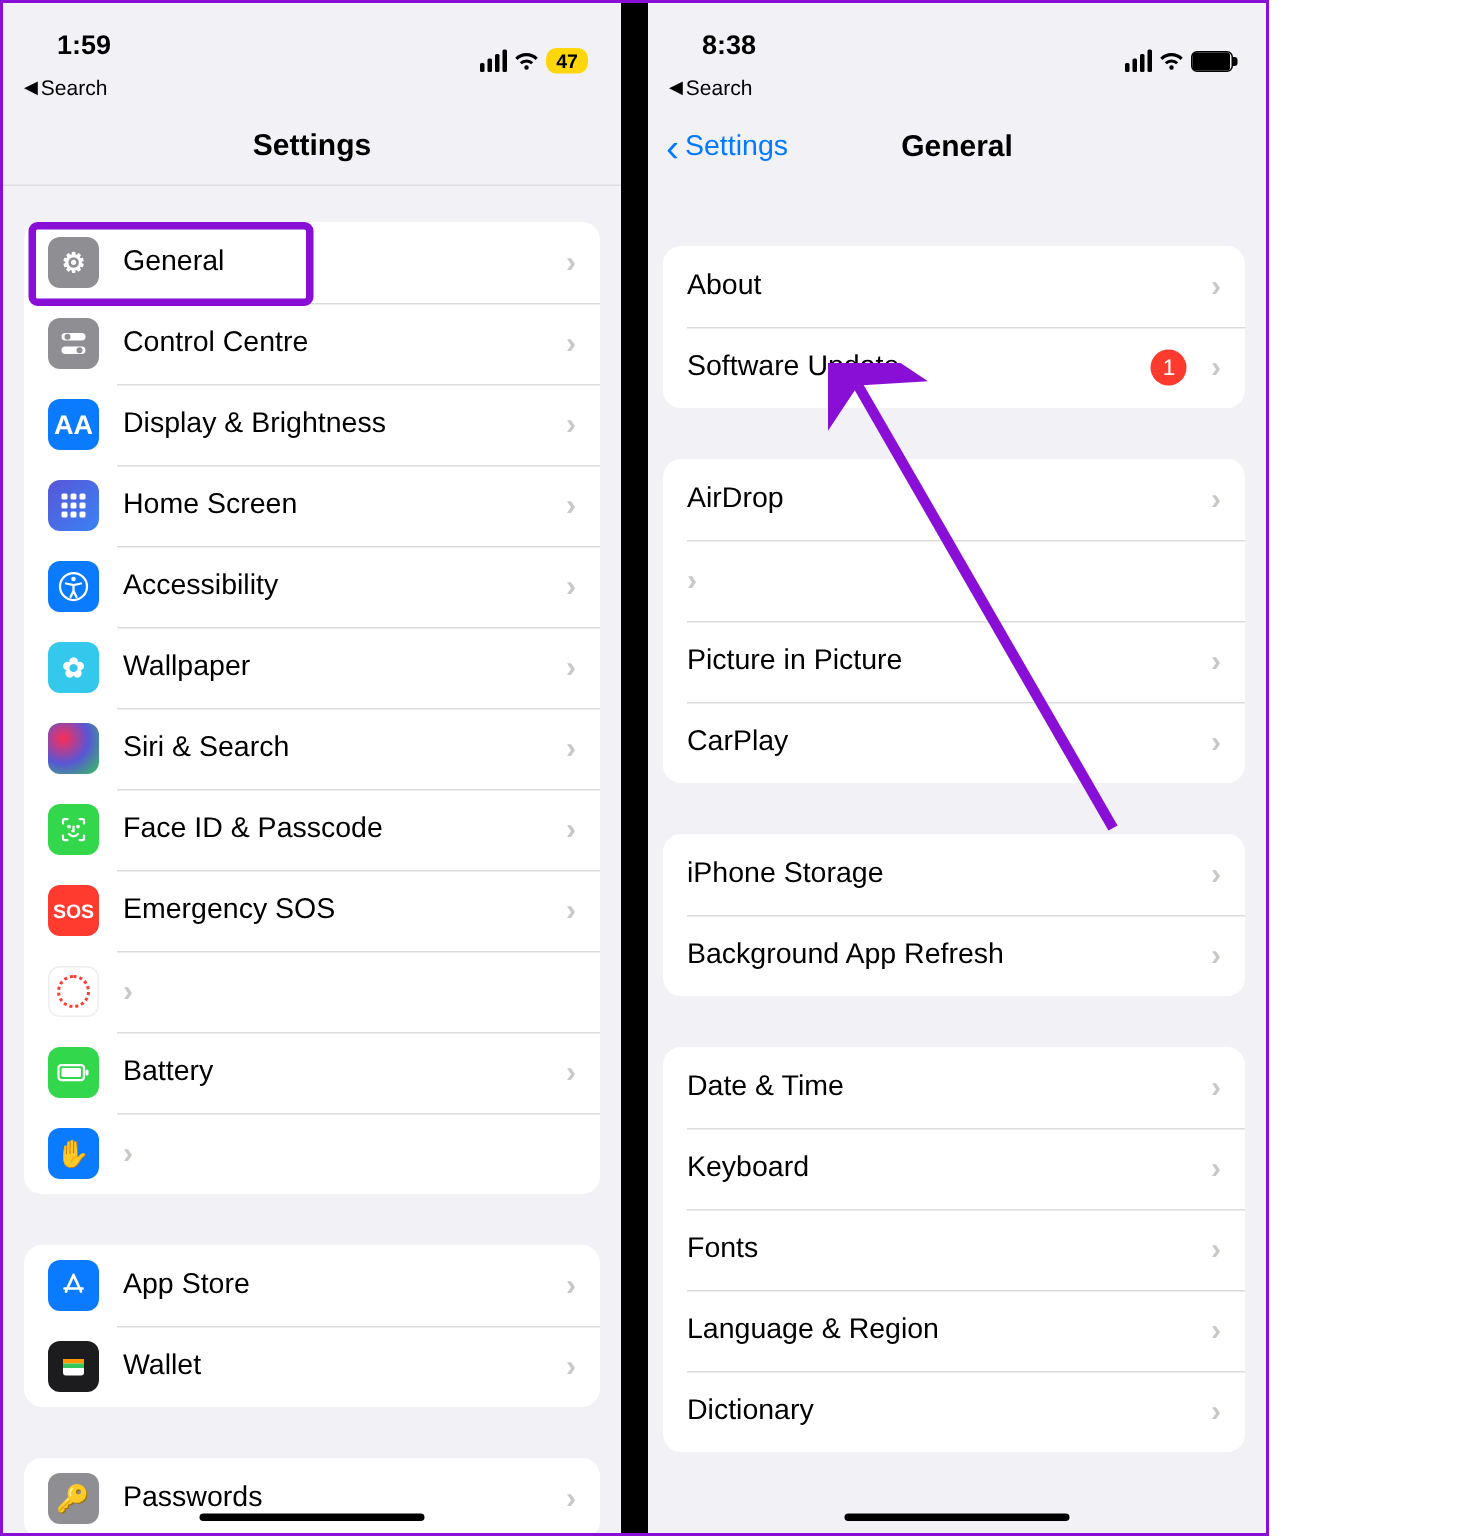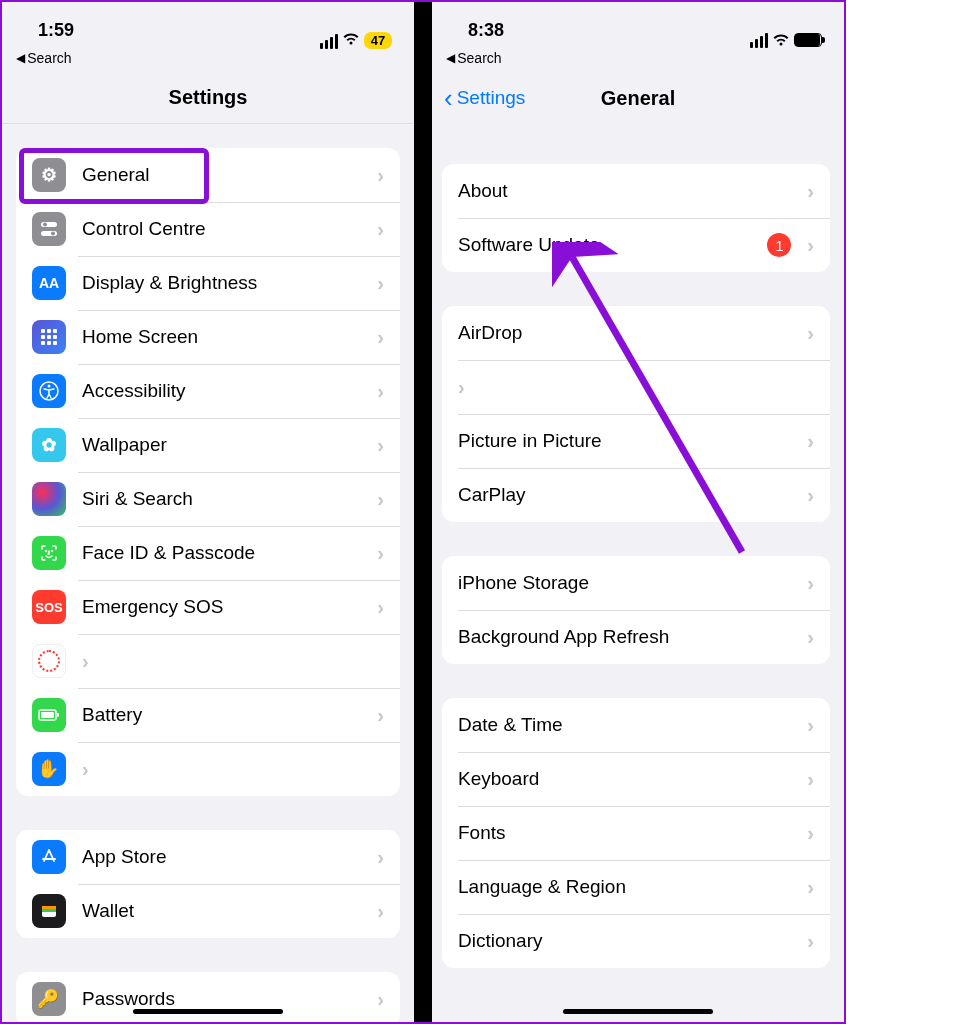--- a/index.html
+++ b/index.html
@@ -35,21 +35,21 @@
   .status-bar {
     height: 48px;
     display: flex;
     align-items: center;
     justify-content: space-between;
     padding: 8px 22px 0 36px;
     font-weight: 600;
     font-size: 18px;
     color: #000;
   }
-  .status-right { display: flex; gap: 4px; margin-top: 21px; }
+  .status-right { display: flex; align-items: center; gap: 4px; margin-top: 21px; }
   .signal-bars { display: flex; align-items: flex-end; gap: 2px; }
   .signal-bars span { width: 3px; background: #000; border-radius: 1px; }
   .signal-bars span:nth-child(1){height:6px;} .signal-bars span:nth-child(2){height:9px;}
   .signal-bars span:nth-child(3){height:12px;} .signal-bars span:nth-child(4){height:15px;}
   .wifi-icon { font-size:16px; }
   .battery-pill {
     background: #ffd60a; color:#000; font-size:13px; font-weight:700;
     padding: 1px 6px; border-radius: 7px; min-width:28px; text-align:center;
   }
   .battery-icon {
@@ -196,21 +196,21 @@
                 <rect x="2" y="3" width="16" height="5" rx="2.5" fill="#fff"></rect>
                 <rect x="2" y="12" width="16" height="5" rx="2.5" fill="#fff"></rect>
                 <circle cx="6" cy="5.5" r="2" fill="#8e8e93"></circle>
                 <circle cx="14" cy="14.5" r="2" fill="#8e8e93"></circle>
               </svg>
           </div>
           <div class="row-label">Control Centre</div>
           <div class="row-chevron">›</div>
         </div>
         <div class="row">
-          <div class="app-icon ico-display" style="font-size:14px;">AA</div>
+          <div class="app-icon ico-display" style="font-size:18px;">AA</div>
           <div class="row-label">Display &amp; Brightness</div>
           <div class="row-chevron">›</div>
         </div>
         <div class="row">
           <div class="app-icon ico-home">
             <svg width="20" height="20" viewBox="0 0 20 20">
                 <g fill="#fff">
                   <rect x="2" y="2" width="4" height="4" rx="1"></rect>
                   <rect x="8" y="2" width="4" height="4" rx="1"></rect>
                   <rect x="14" y="2" width="4" height="4" rx="1"></rect>

